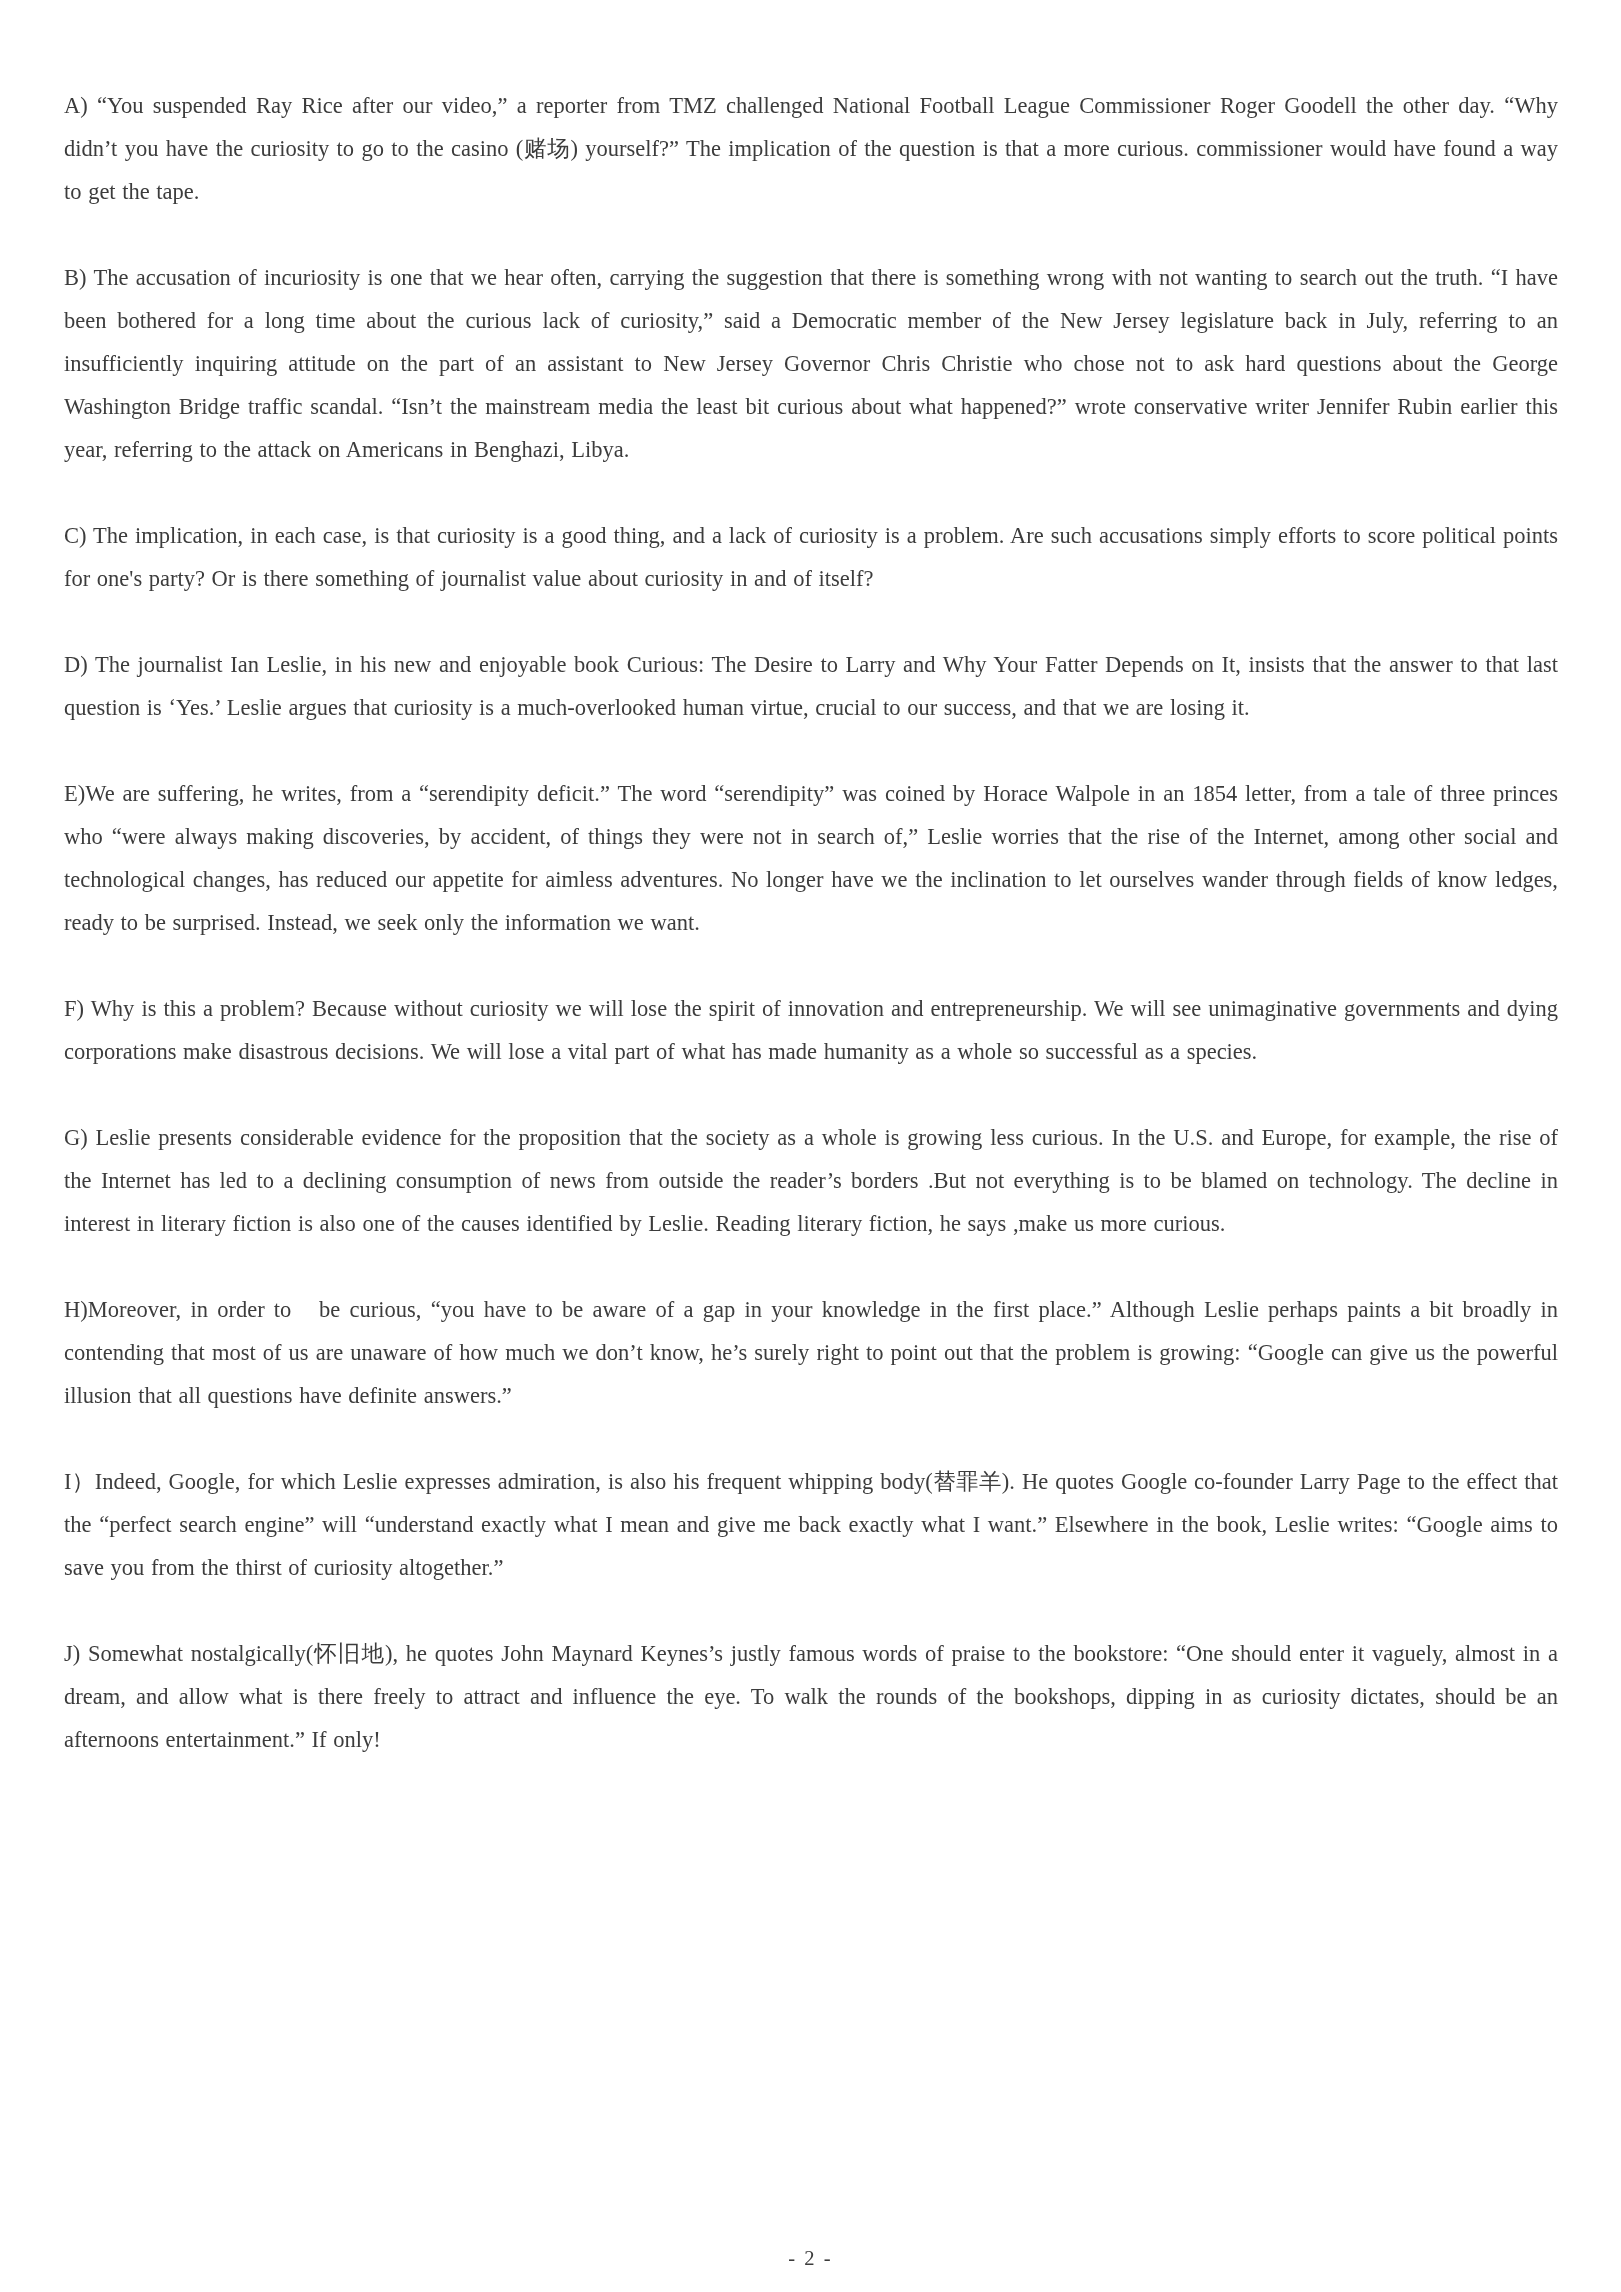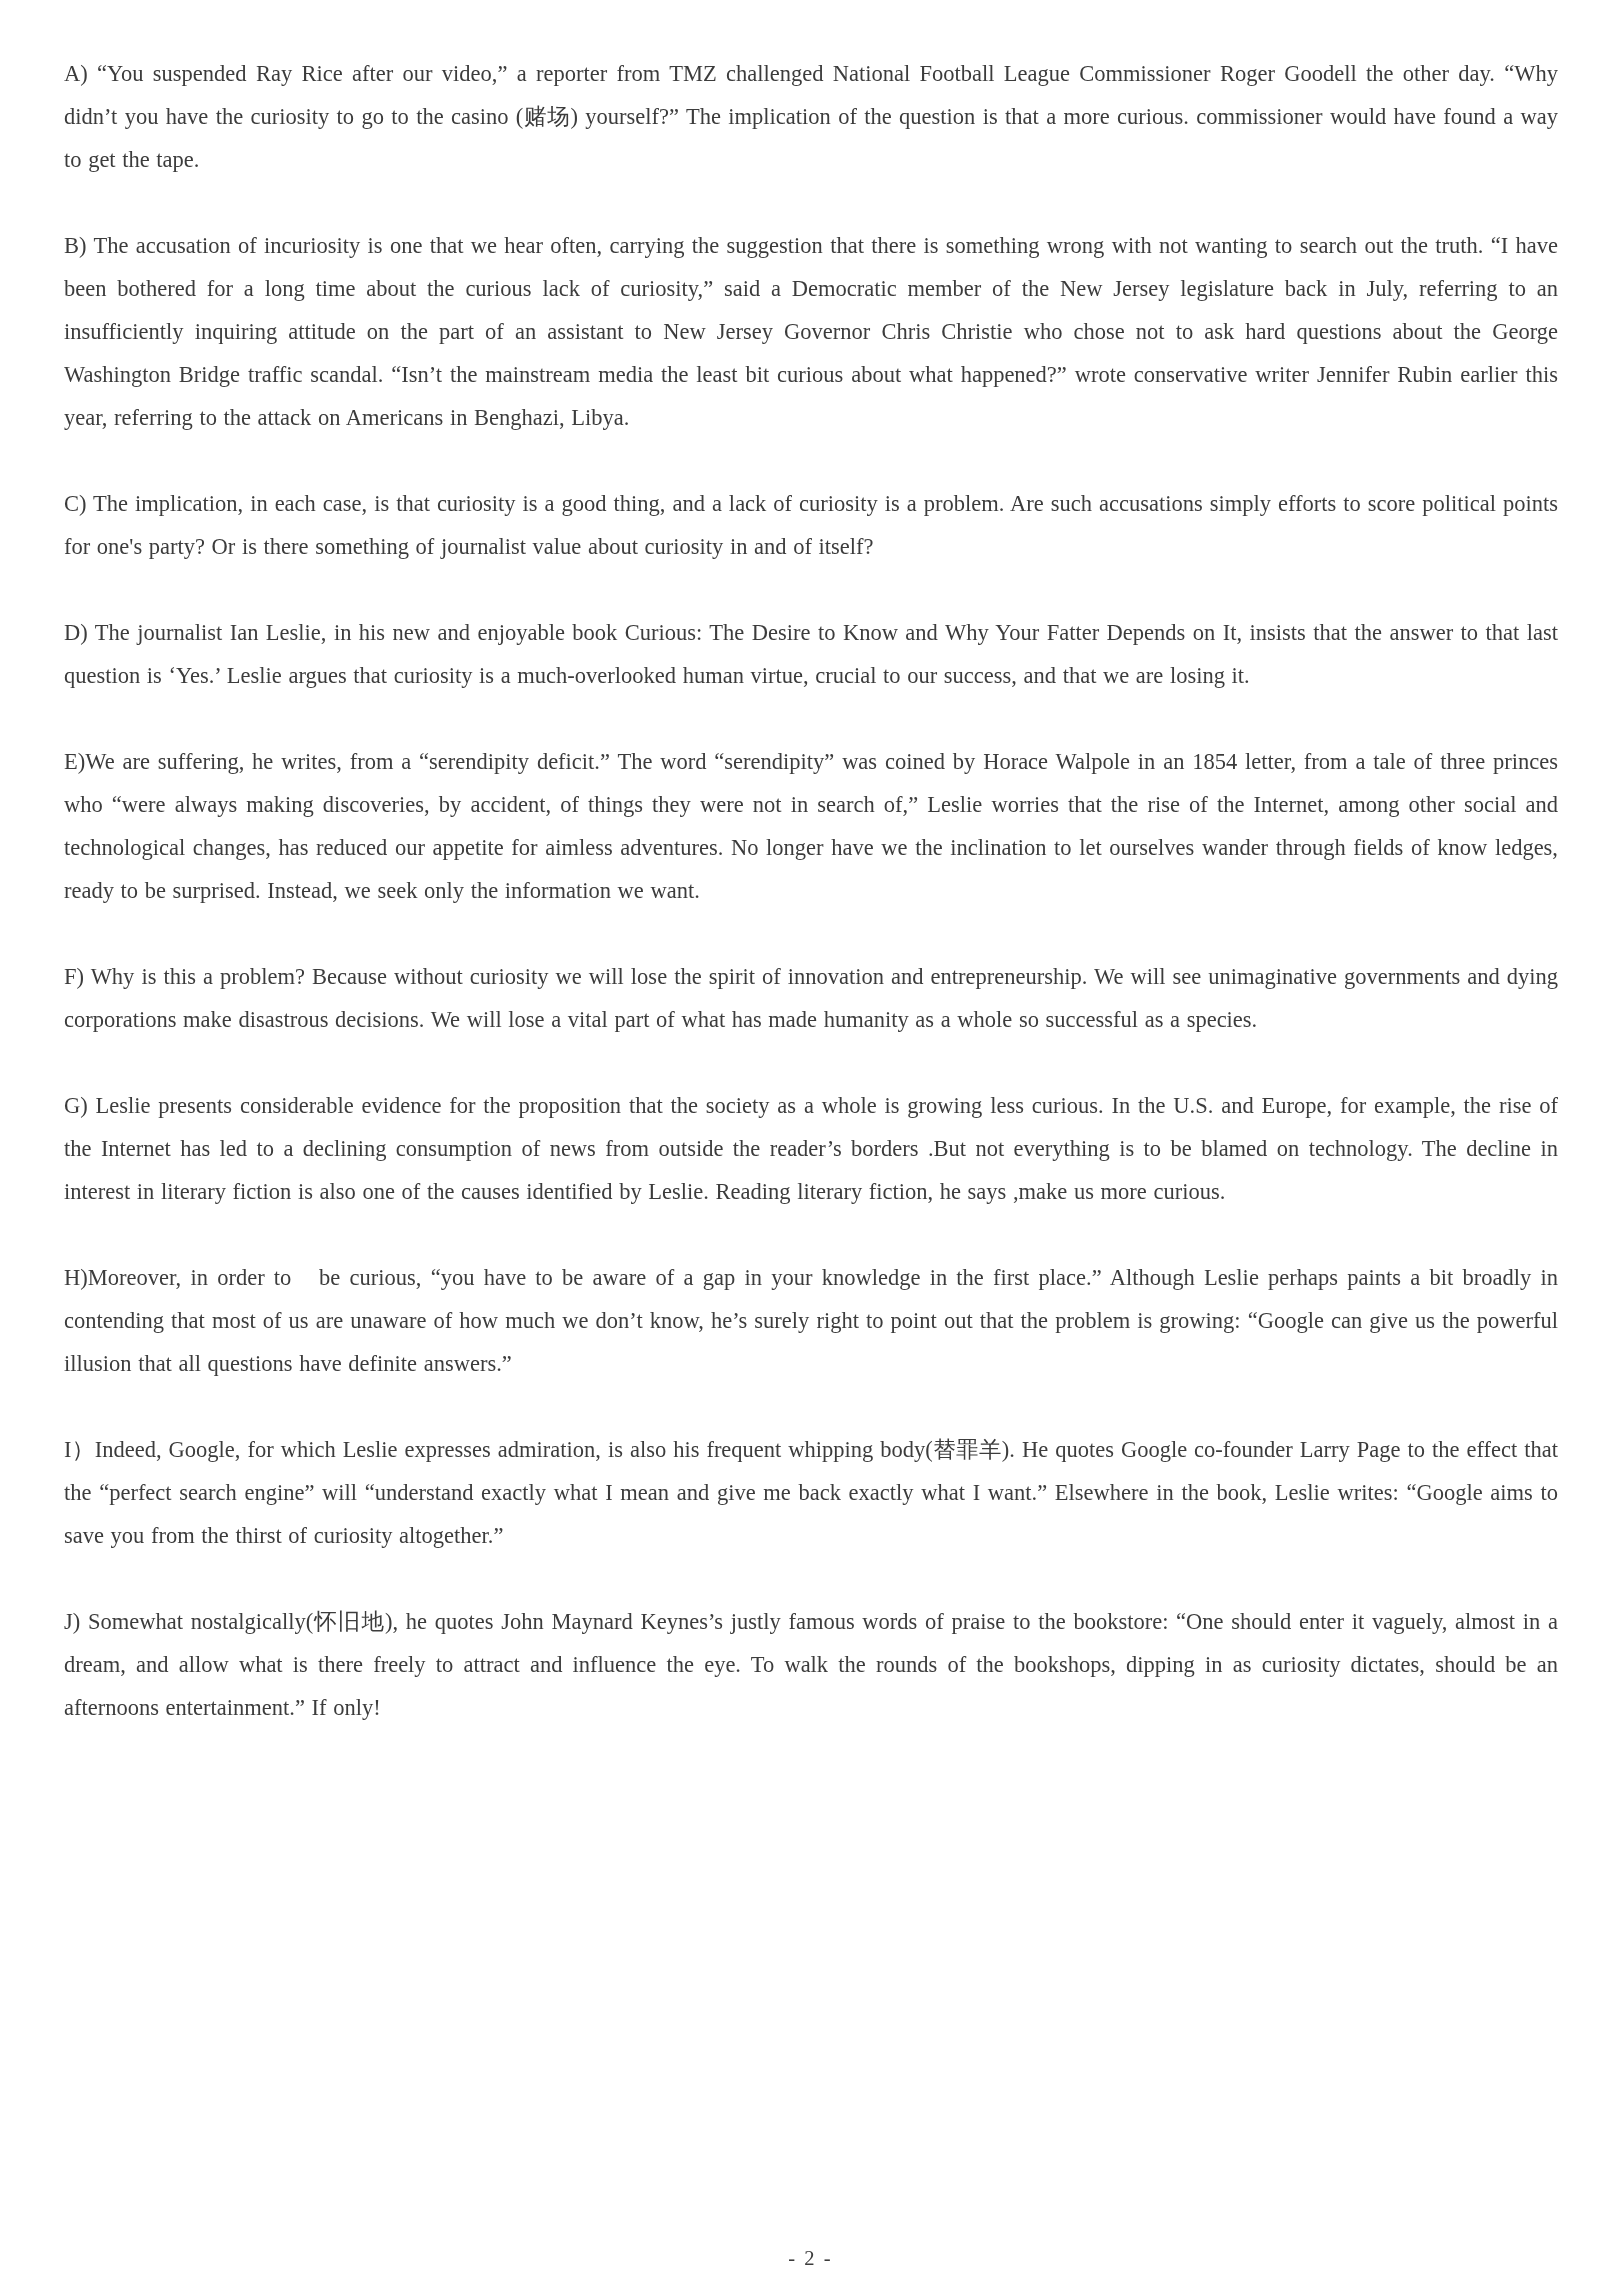--- a/index.html
+++ b/index.html
@@ -7,21 +7,21 @@
     padding: 0;
     background: #ffffff;
   }
   .page {
     position: relative;
     width: 1621px;
     height: 2293px;
     margin: 0 auto;
     background: #ffffff;
     box-sizing: border-box;
-    padding: 52px 63px 0 64px;
+    padding: 84px 63px 0 64px;
     font-family: "Liberation Serif", "DejaVu Serif", serif;
     color: #3c3c3c;
   }
   .para {
     margin: 0 0 43px 0;
     font-size: 22.5px;
     line-height: 43px;
     text-align: justify;
     white-space: pre-wrap;
     word-spacing: 1px;
@@ -38,21 +38,21 @@
   }
 </style>
 </head>
 <body>
 
 <div class="page">
 
   <p class="para">A) “You suspended Ray Rice after our video,” a reporter from TMZ challenged National Football League Commissioner Roger Goodell the other day. “Why didn’t you have the curiosity to go to the casino (赌场) yourself?” The implication of the question is that a more curious. commissioner would have found a way to get the tape.</p>
   <p class="para">B) The accusation of incuriosity is one that we hear often, carrying the suggestion that there is something wrong with not wanting to search out the truth. “I have been bothered for a long time about the curious lack of curiosity,” said a Democratic member of the New Jersey legislature back in July, referring to an insufficiently inquiring attitude on the part of an assistant to New Jersey Governor Chris Christie who chose not to ask hard questions about the George Washington Bridge traffic scandal. “Isn’t the mainstream media the least bit curious about what happened?” wrote conservative writer Jennifer Rubin earlier this year, referring to the attack on Americans in Benghazi, Libya.</p>
   <p class="para">C) The implication, in each case, is that curiosity is a good thing, and a lack of curiosity is a problem. Are such accusations simply efforts to score political points for one's party? Or is there something of journalist value about curiosity in and of itself?</p>
-  <p class="para">D) The journalist Ian Leslie, in his new and enjoyable book Curious: The Desire to Know and Why Your Fatter Depends on It, insists that the answer to that last question is ‘Yes.’ Leslie argues that curiosity is a much-overlooked human virtue, crucial to our success, and that we are losing it.</p>
+  <p class="para">D) The journalist Ian Leslie, in his new and enjoyable book Curious: The Desire to Larry and Why Your Fatter Depends on It, insists that the answer to that last question is ‘Yes.’ Leslie argues that curiosity is a much-overlooked human virtue, crucial to our success, and that we are losing it.</p>
   <p class="para">E)We are suffering, he writes, from a “serendipity deficit.” The word “serendipity” was coined by Horace Walpole in an 1854 letter, from a tale of three princes who “were always making discoveries, by accident, of things they were not in search of,” Leslie worries that the rise of the Internet, among other social and technological changes, has reduced our appetite for aimless adventures. No longer have we the inclination to let ourselves wander through fields of know ledges, ready to be surprised. Instead, we seek only the information we want.</p>
   <p class="para">F) Why is this a problem? Because without curiosity we will lose the spirit of innovation and entrepreneurship. We will see unimaginative governments and dying corporations make disastrous decisions. We will lose a vital part of what has made humanity as a whole so successful as a species.</p>
   <p class="para">G) Leslie presents considerable evidence for the proposition that the society as a whole is growing less curious. In the U.S. and Europe, for example, the rise of the Internet has led to a declining consumption of news from outside the reader’s borders .But not everything is to be blamed on technology. The decline in interest in literary fiction is also one of the causes identified by Leslie. Reading literary fiction, he says ,make us more curious.</p>
   <p class="para">H)Moreover, in order to   be curious, “you have to be aware of a gap in your knowledge in the first place.” Although Leslie perhaps paints a bit broadly in contending that most of us are unaware of how much we don’t know, he’s surely right to point out that the problem is growing: “Google can give us the powerful illusion that all questions have definite answers.”</p>
   <p class="para">I）Indeed, Google, for which Leslie expresses admiration, is also his frequent whipping body(替罪羊). He quotes Google co-founder Larry Page to the effect that the “perfect search engine” will “understand exactly what I mean and give me back exactly what I want.” Elsewhere in the book, Leslie writes: “Google aims to save you from the thirst of curiosity altogether.”</p>
   <p class="para">J) Somewhat nostalgically(怀旧地), he quotes John Maynard Keynes’s justly famous words of praise to the bookstore: “One should enter it vaguely, almost in a dream, and allow what is there freely to attract and influence the eye. To walk the rounds of the bookshops, dipping in as curiosity dictates, should be an afternoons entertainment.” If only!</p>
 
   <div class="page-footer">- 2 -</div>
 
 </div>

